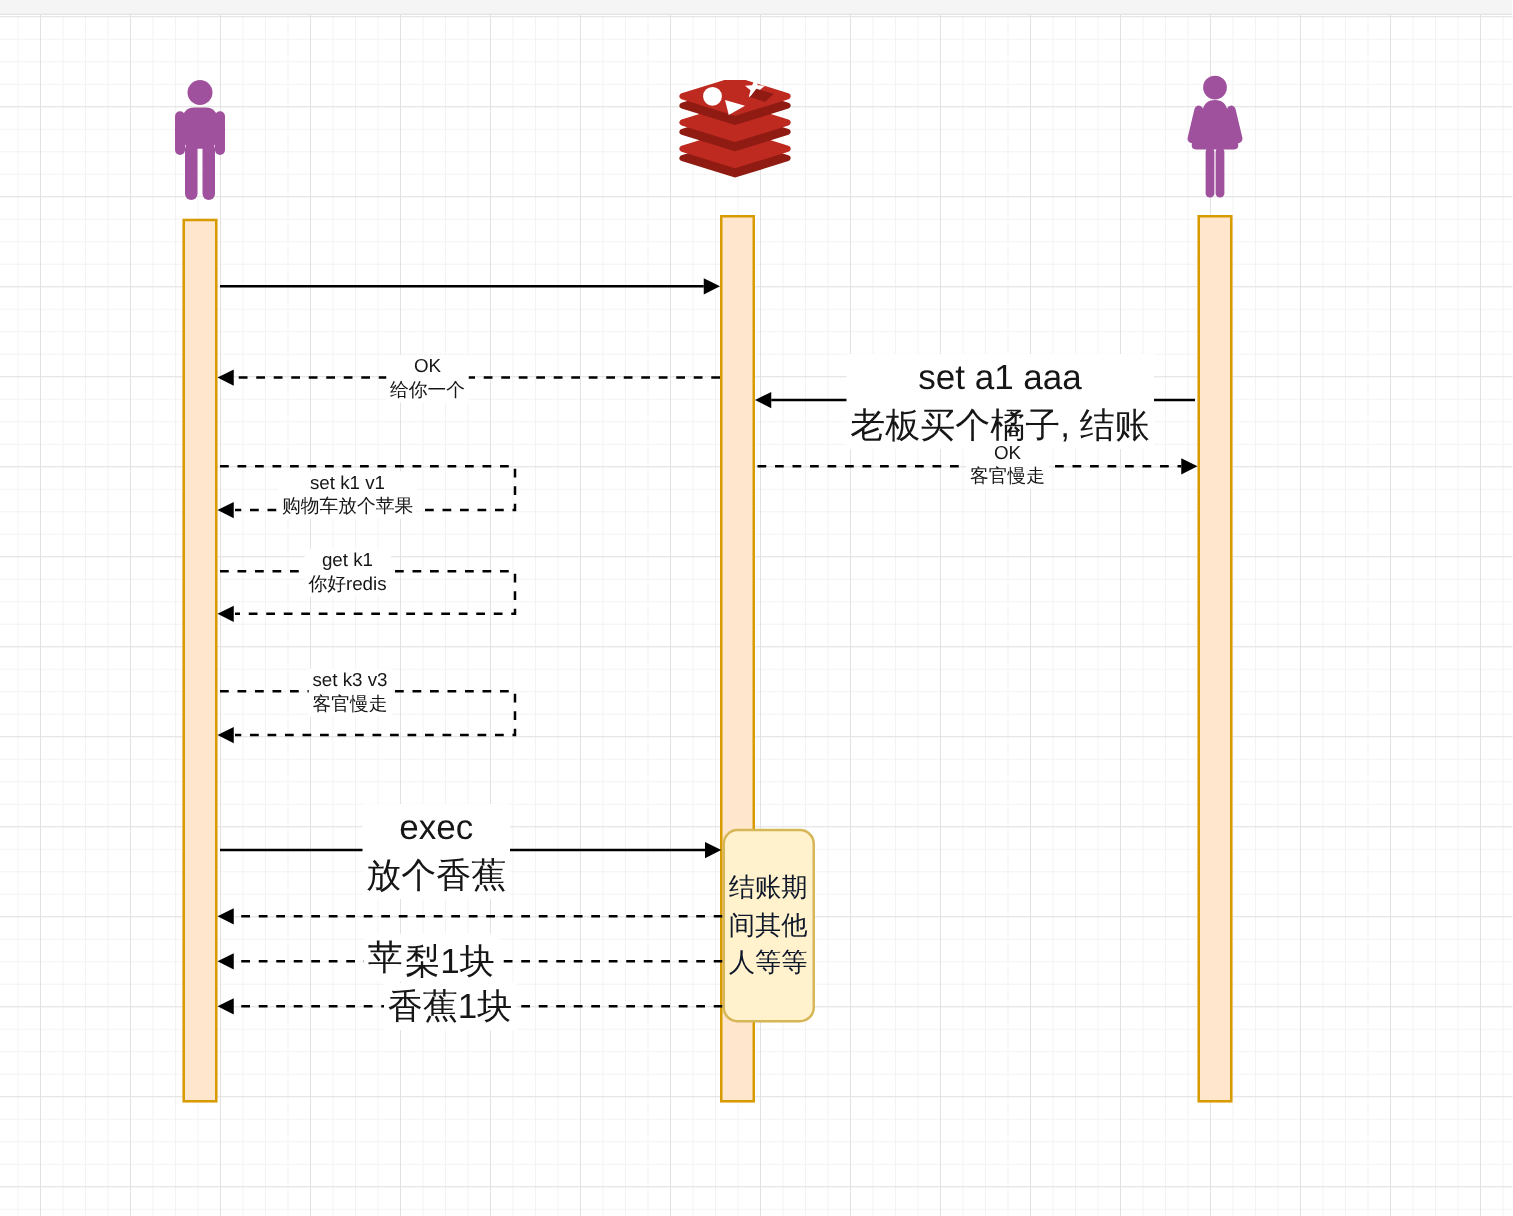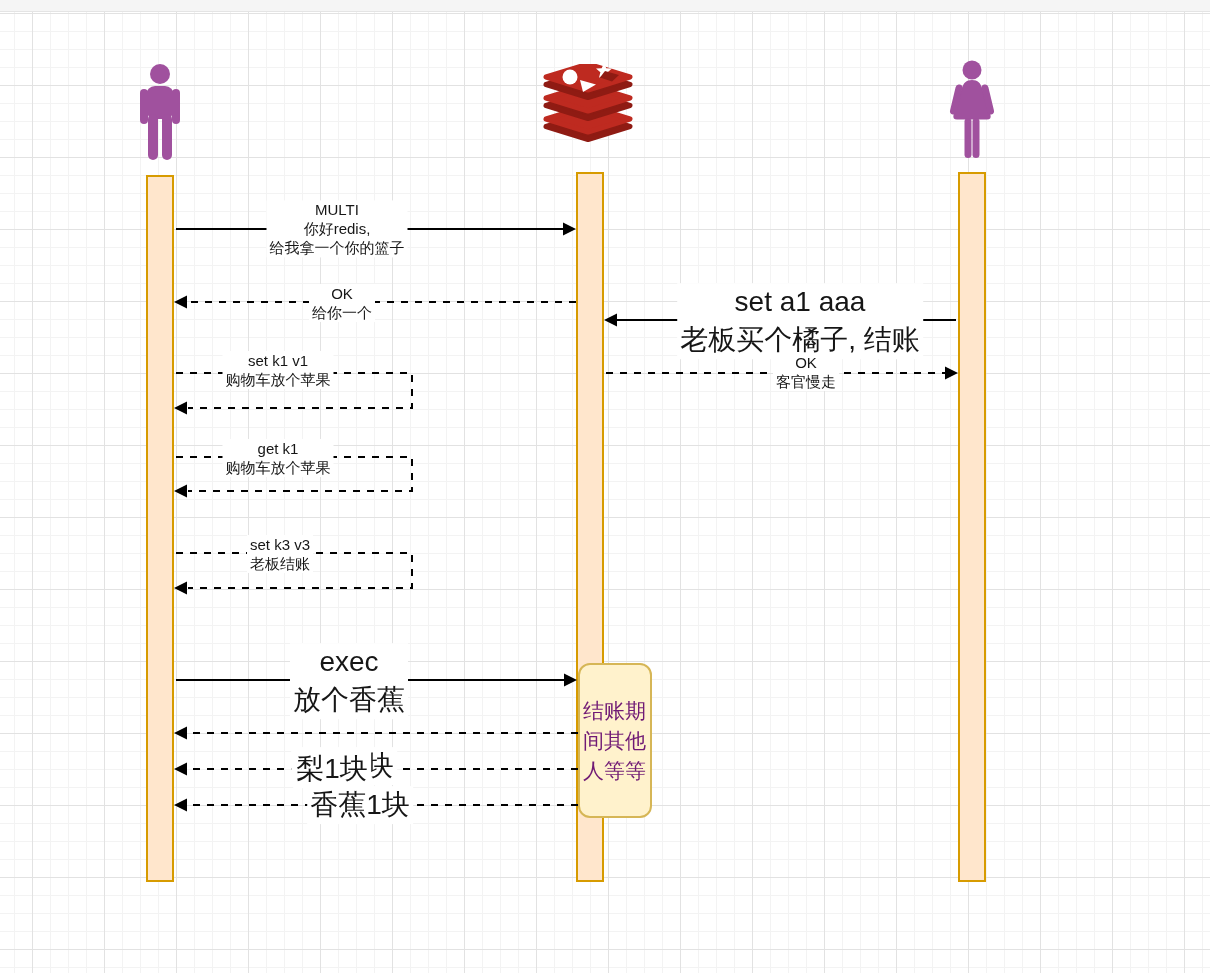--- a/index.html
+++ b/index.html
@@ -28,21 +28,21 @@
   .lbl{
     position:absolute;transform:translate(-50%,-50%);
     background:#fff;white-space:pre-line;text-align:center;
     font-size:15px;line-height:1.27;color:#161616;padding:0 3px;z-index:4;
   }
   .lbl.big{font-size:28px;line-height:1.35;}
 
   .note{
     position:absolute;background:#FFF2CC;border:2px solid #D6B656;border-radius:12px;
     display:flex;align-items:center;justify-content:center;
-    font-size:21px;line-height:30px;color:#701a75;z-index:3;padding:3px;
+    font-size:21px;line-height:30px;color:#0f172a;z-index:3;padding:3px;
     word-break:break-all;text-align:left;
   }
 
   .actor{position:absolute;z-index:5;}
 </style>
 </head>
 <body>
 
 <div class="canvas">
 
@@ -94,39 +94,36 @@
       <polygon points="174,769 187,762.5 187,775.5"></polygon>
     </g>
     <g>
       <line class="dsh" x1="578" y1="805" x2="188" y2="805"></line>
       <polygon points="174,805 187,798.5 187,811.5"></polygon>
     </g>
   </svg>
 
   <div class="note" style="left:578px;top:663px;width:74px;height:155px">结账期间其他人等等</div>
 
-  <div class="lbl" style="left:337px;top:229px">MULTI
-你好redis,
-给我拿一个你的篮子</div>
   <div class="lbl" style="left:342px;top:303px">OK
 给你一个</div>
   <div class="lbl big" style="left:800px;top:321px">set a1  aaa
 老板买个橘子, 结账</div>
   <div class="lbl" style="left:806px;top:372px">OK
 客官慢走</div>
-  <div class="lbl" style="left:278px;top:370px">set k1 v1
+  <div class="lbl" style="left:278px;top:396px">set k1 v1
 购物车放个苹果</div>
   <div class="lbl" style="left:278px;top:458px">get k1
-购物车放个苹果</div>
+你好redis</div>
   <div class="lbl" style="left:280px;top:554px">set  k3 v3
-老板结账</div>
+客官慢走</div>
   <div class="lbl big" style="left:349px;top:681px">exec
 放个香蕉</div>
   <div class="lbl big" style="left:344px;top:766px">苹果1块</div>
-  <div class="lbl big" style="left:332px;top:769px">梨1块</div>
+  <div class="lbl big" style="left:360px;top:769px">梨1块</div>
   <div class="lbl big" style="left:360px;top:805px">香蕉1块</div>
 
   <svg class="actor" style="left:137px;top:64px" width="46" height="97" viewBox="0 0 46 97">
     <g fill="#A0519E">
       <circle cx="23" cy="10" r="10"></circle>
       <rect x="9" y="22" width="28" height="33" rx="9"></rect>
       <rect x="3" y="25" width="8" height="35" rx="4"></rect>
       <rect x="35" y="25" width="8" height="35" rx="4"></rect>
       <rect x="11" y="50" width="10" height="46" rx="5"></rect>
       <rect x="25" y="50" width="10" height="46" rx="5"></rect>

